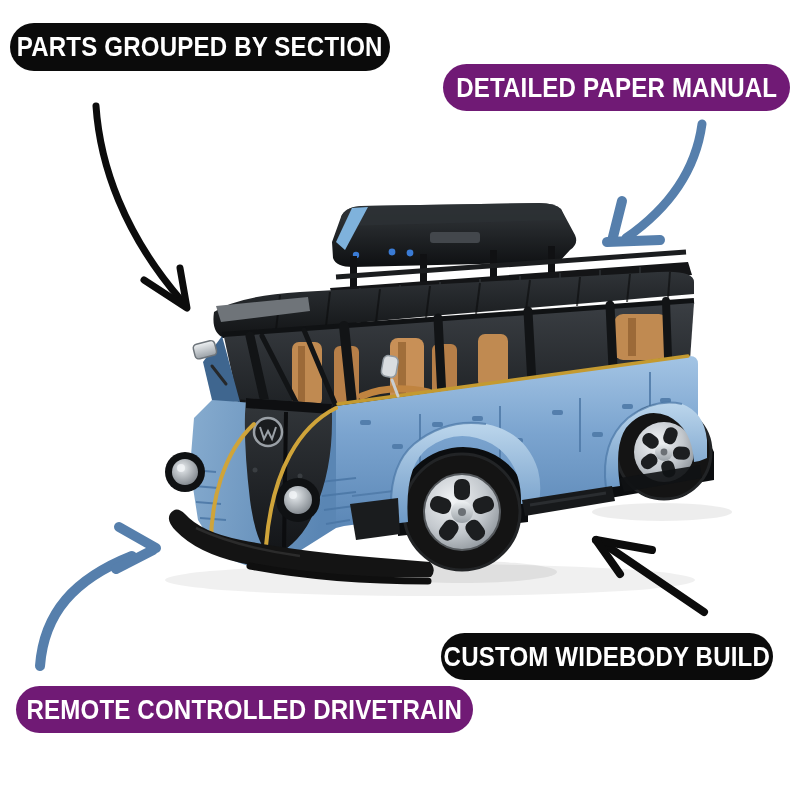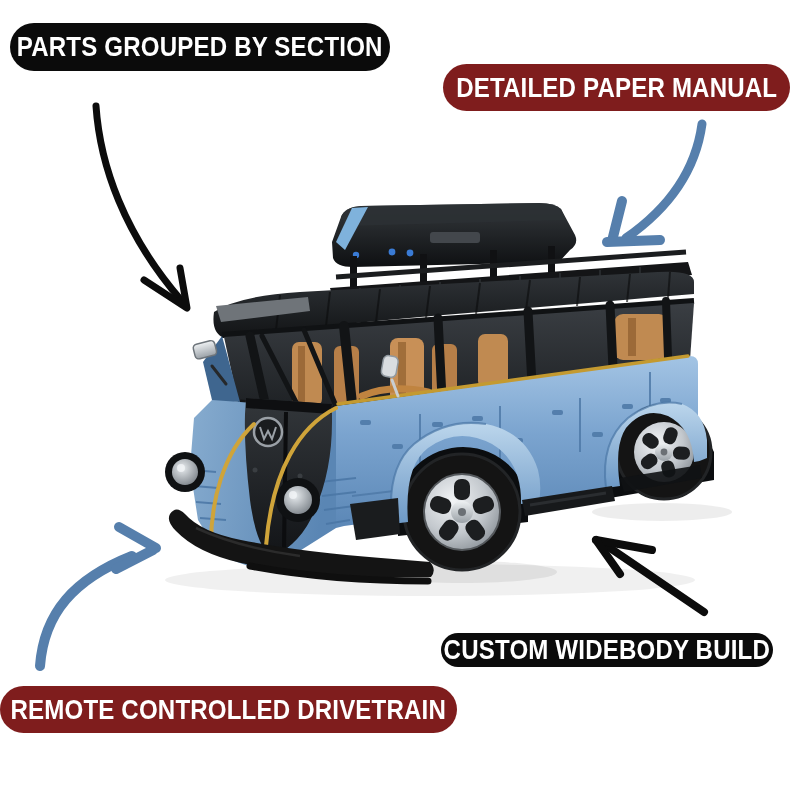--- a/index.html
+++ b/index.html
@@ -10,25 +10,25 @@
   .stage{position:absolute;inset:0;width:800px;height:800px;}
   .pill{
     position:absolute;display:flex;align-items:center;justify-content:center;
     border-radius:26px;color:#ffffff;font-weight:700;white-space:nowrap;
   }
   .pill > span{
     display:inline-block;font-size:28px;letter-spacing:0.2px;
     transform:scaleX(0.86);transform-origin:center center;
   }
   .pill.black{background:#0b0b0b;}
-  .pill.blue{background:#7f1d1d;}
+  .pill.blue{background:#701a75;}
   #pill-parts     {left:10px;  top:23px;  width:380px;height:48px;}
   #pill-manual    {left:443px; top:64px;  width:347px;height:47px;}
-  #pill-widebody  {left:441px; top:633px; width:332px;height:34px;}
-  #pill-drivetrain{left:0;  top:686px; width:457px;height:47px;}
+  #pill-widebody  {left:441px; top:633px; width:332px;height:47px;}
+  #pill-drivetrain{left:16px;  top:686px; width:457px;height:47px;}
   svg{position:absolute;left:0;top:0;}
 </style>
 </head>
 <body>
 
 <svg class="stage" viewBox="0 0 800 800" aria-hidden="true">
   <defs>
     <linearGradient id="bodyGrad" x1="0" y1="0" x2="0" y2="1">
       <stop offset="0" stop-color="#a3c4e4"></stop>
         <stop offset="0.45" stop-color="#7ba4cf"></stop>

